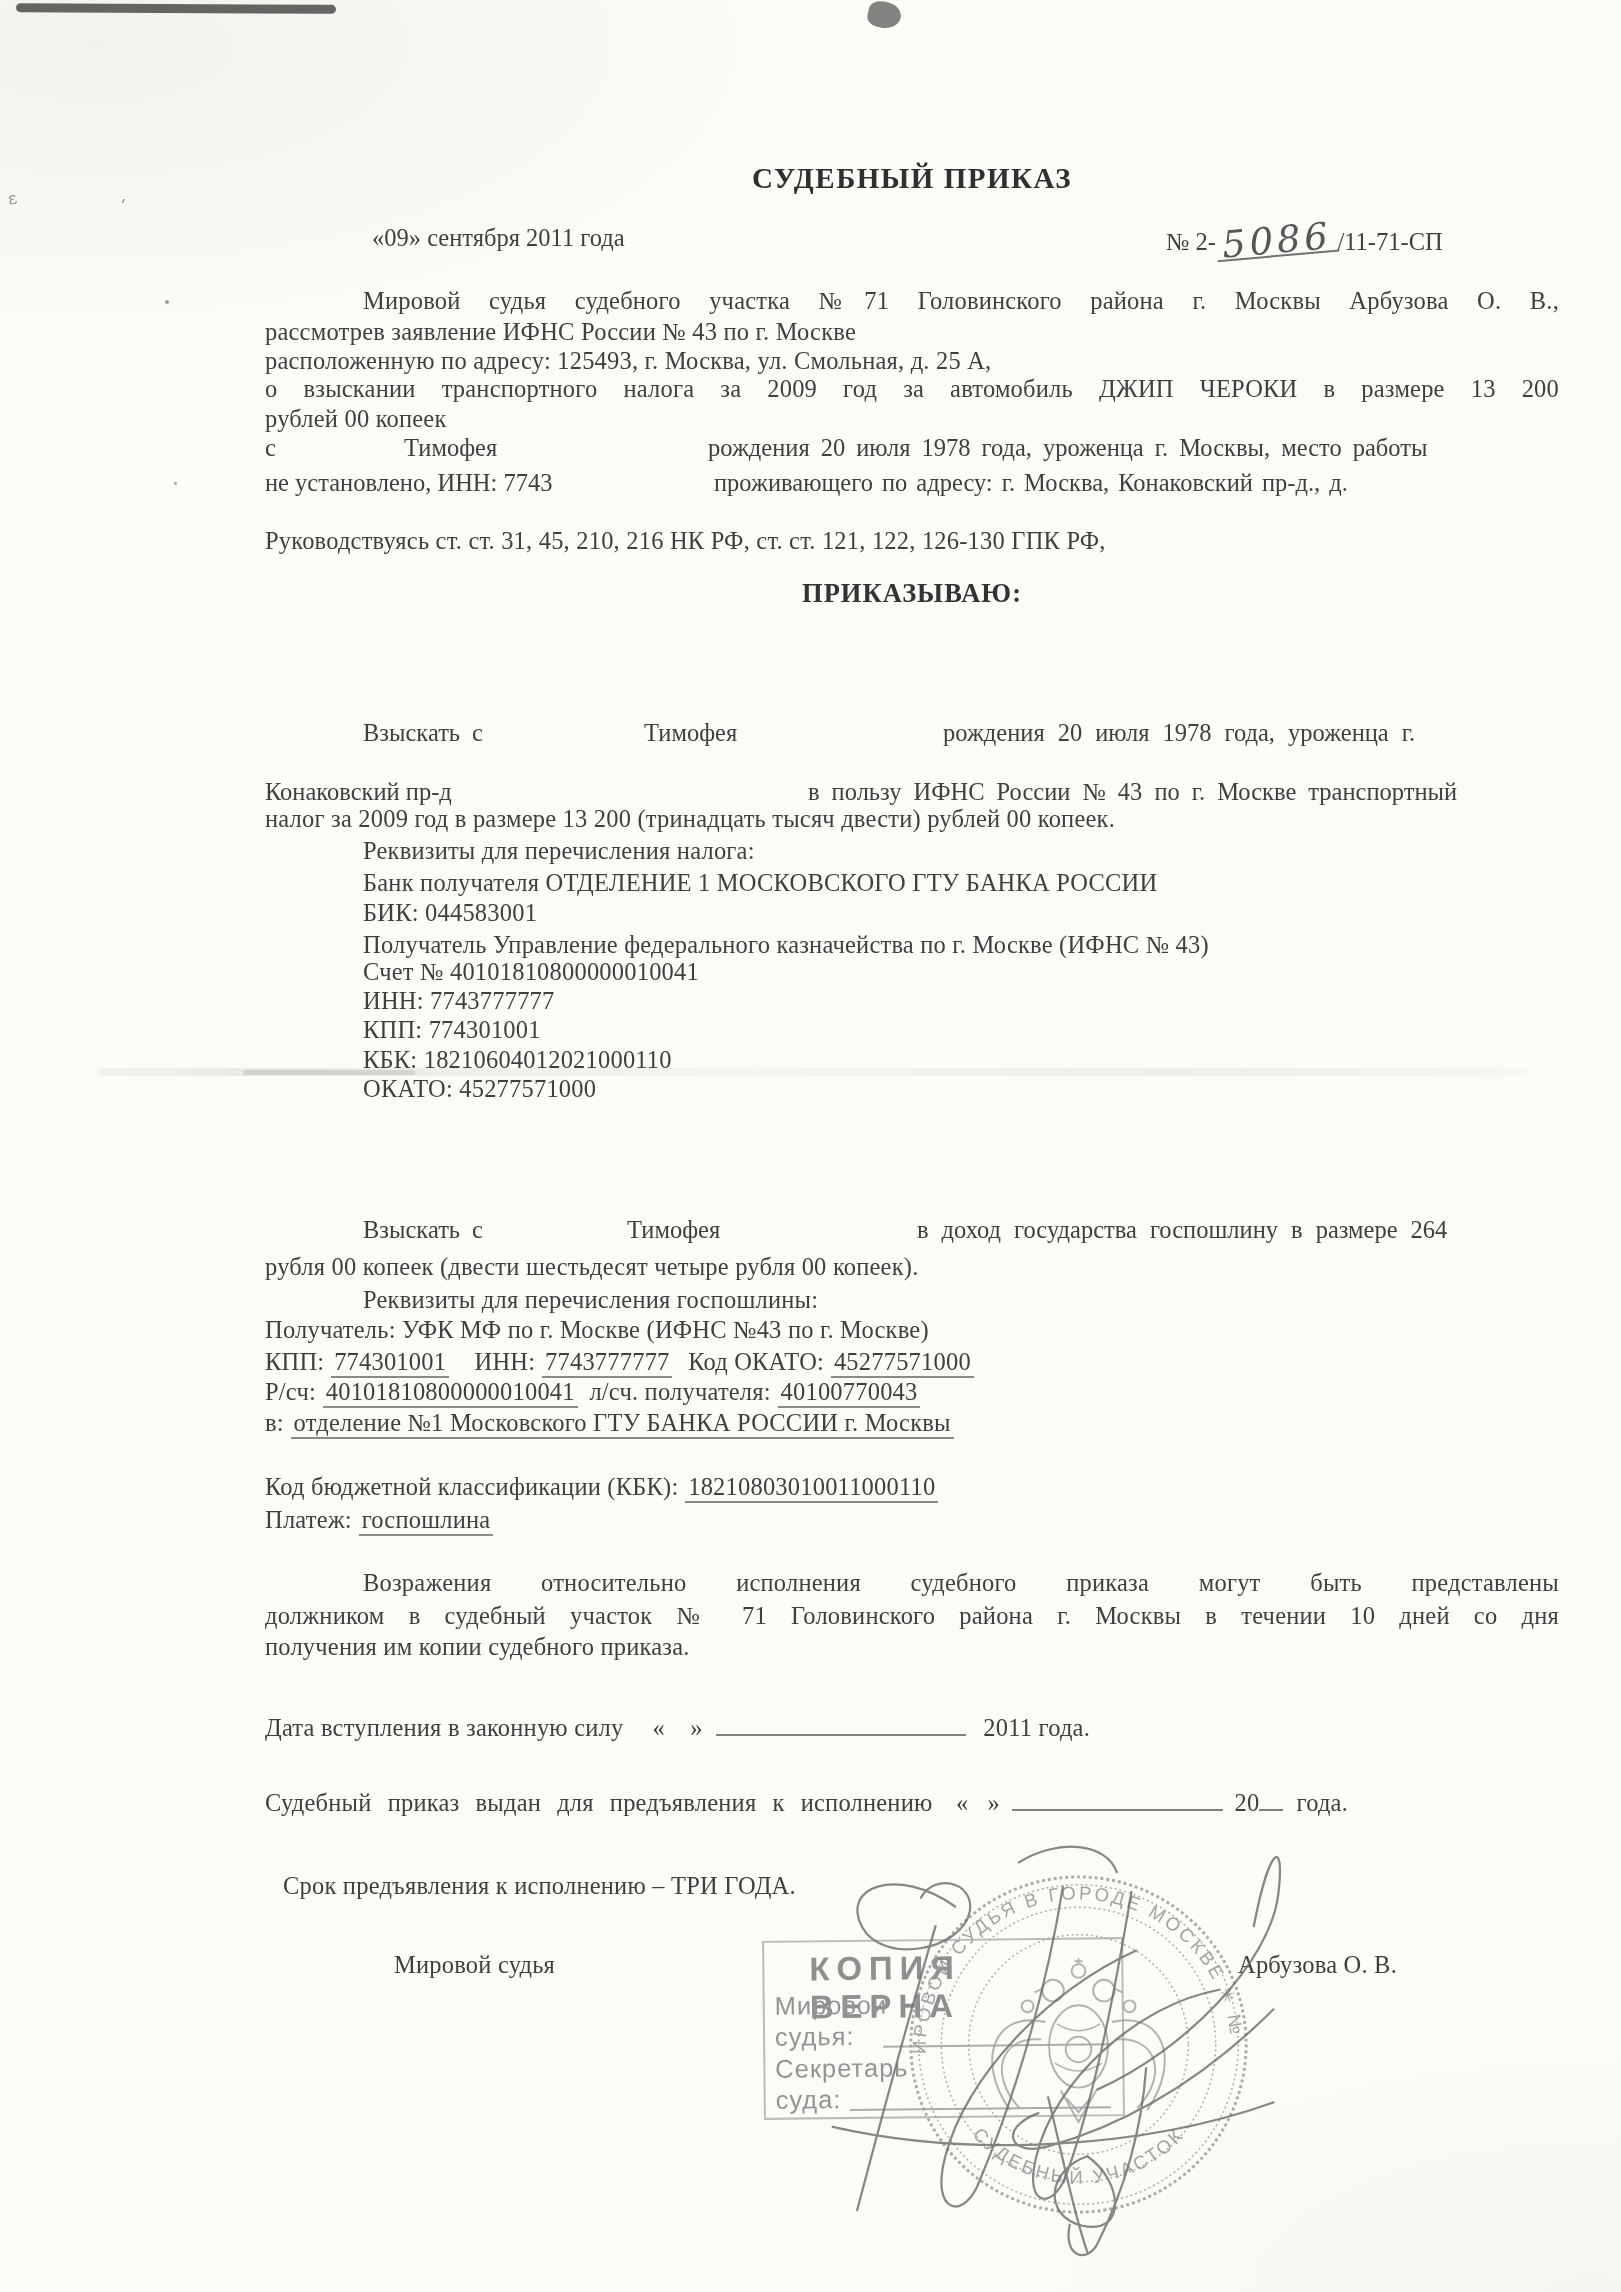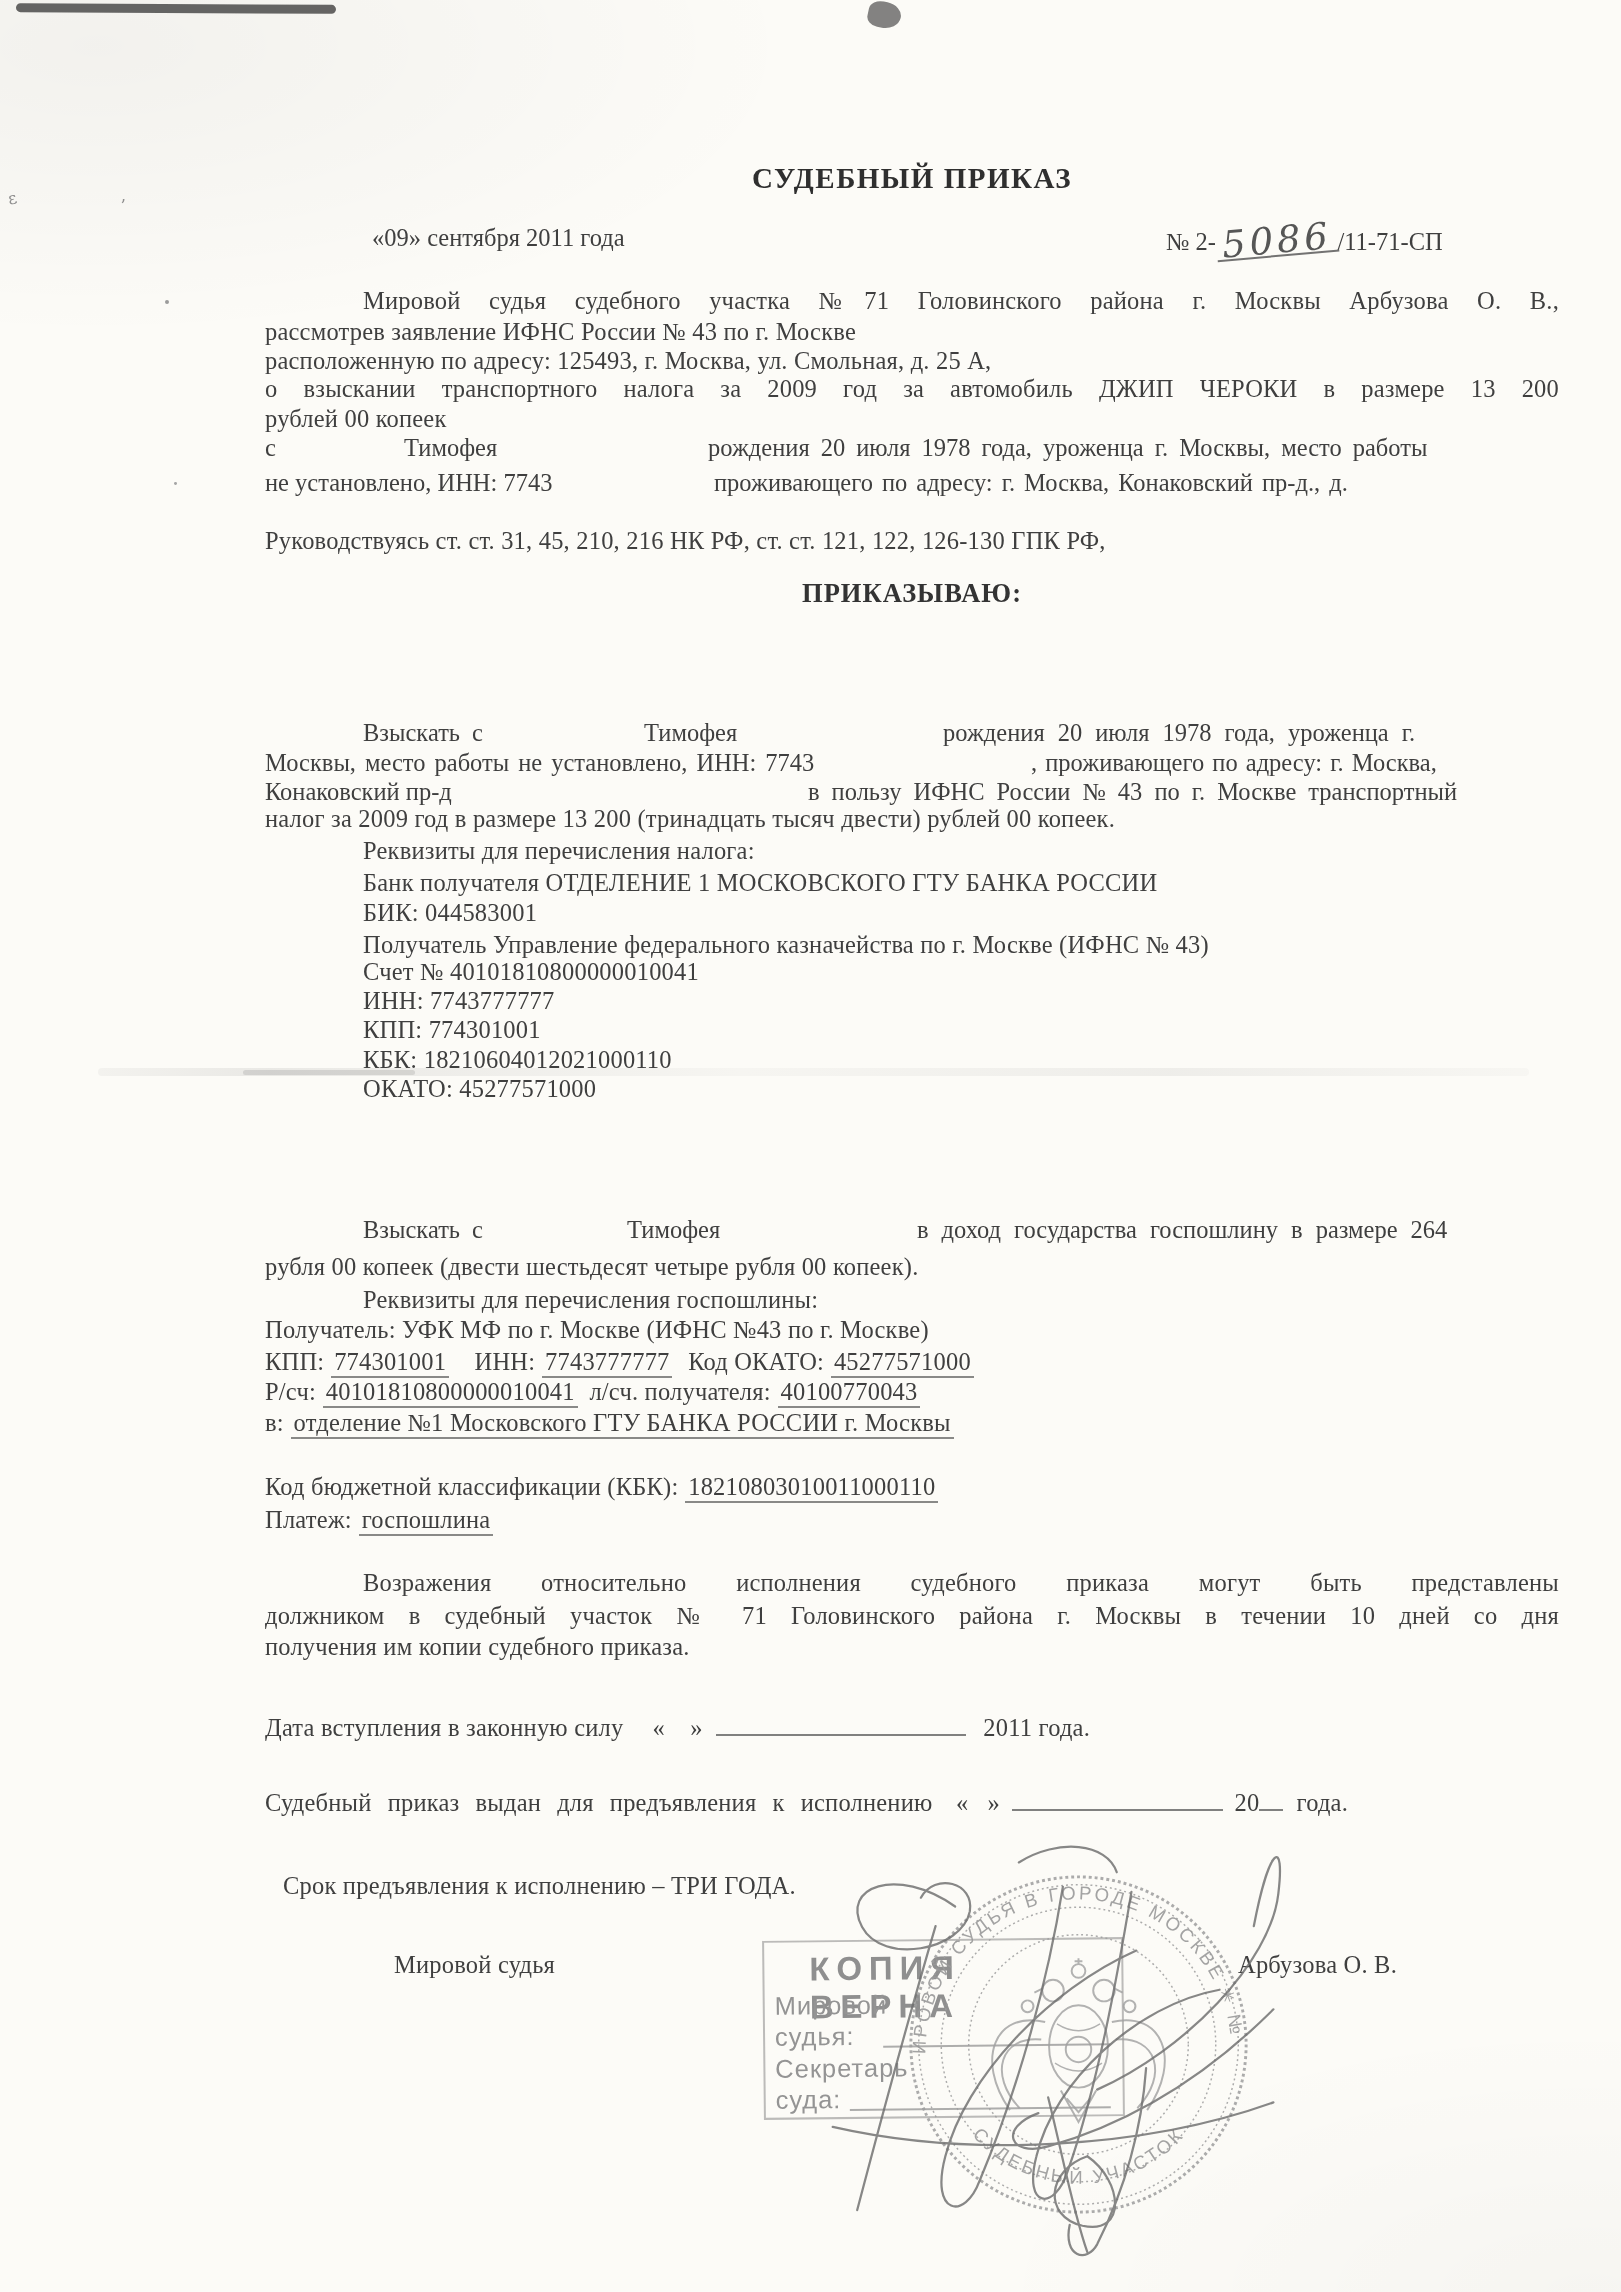--- a/index.html
+++ b/index.html
@@ -76,24 +76,20 @@
 
   <div class="ln" style="top:526px;left:265px;">Руководствуясь ст. ст. 31, 45, 210, 216 НК РФ, ст. ст. 121, 122, 126-130 ГПК РФ,</div>
 
   <div class="orderhead" style="top:578px;">ПРИКАЗЫВАЮ:</div>
 
   <div class="row" style="top:718px;left:0;width:1621px;">
     <span class="seg" style="left:363px;word-spacing:5.9px;">Взыскать с</span>
     <span class="seg" style="left:644px;">Тимофея</span>
     <span class="seg" style="left:943px;word-spacing:6.9px;">рождения 20 июля 1978 года, уроженца г.</span>
   </div>
-  <div class="row" style="top:748px;left:0;width:1621px;">
-    <span class="seg" style="left:265px;word-spacing:2.9px;">Москвы, место работы не установлено, ИНН: 7743</span>
-    <span class="seg" style="left:1031px;word-spacing:2px;">, проживающего по адресу: г. Москва,</span>
-  </div>
   <div class="row" style="top:777px;left:0;width:1621px;">
     <span class="seg" style="left:265px;">Конаковский пр-д</span>
     <span class="seg" style="left:808px;word-spacing:5.9px;">в пользу ИФНС России № 43 по г. Москве транспортный</span>
   </div>
   <div class="ln" style="top:804px;left:265px;">налог за 2009 год в размере 13 200  (тринадцать тысяч двести) рублей 00 копеек.</div>
 
   <div class="ln" style="top:836px;left:363px;">Реквизиты для перечисления налога:</div>
   <div class="ln" style="top:868px;left:363px;">Банк получателя ОТДЕЛЕНИЕ 1 МОСКОВСКОГО ГТУ БАНКА РОССИИ</div>
   <div class="ln" style="top:898px;left:363px;">БИК: 044583001</div>
   <div class="ln" style="top:930px;left:363px;">Получатель Управление федерального казначейства по г. Москве (ИФНС № 43)</div>

